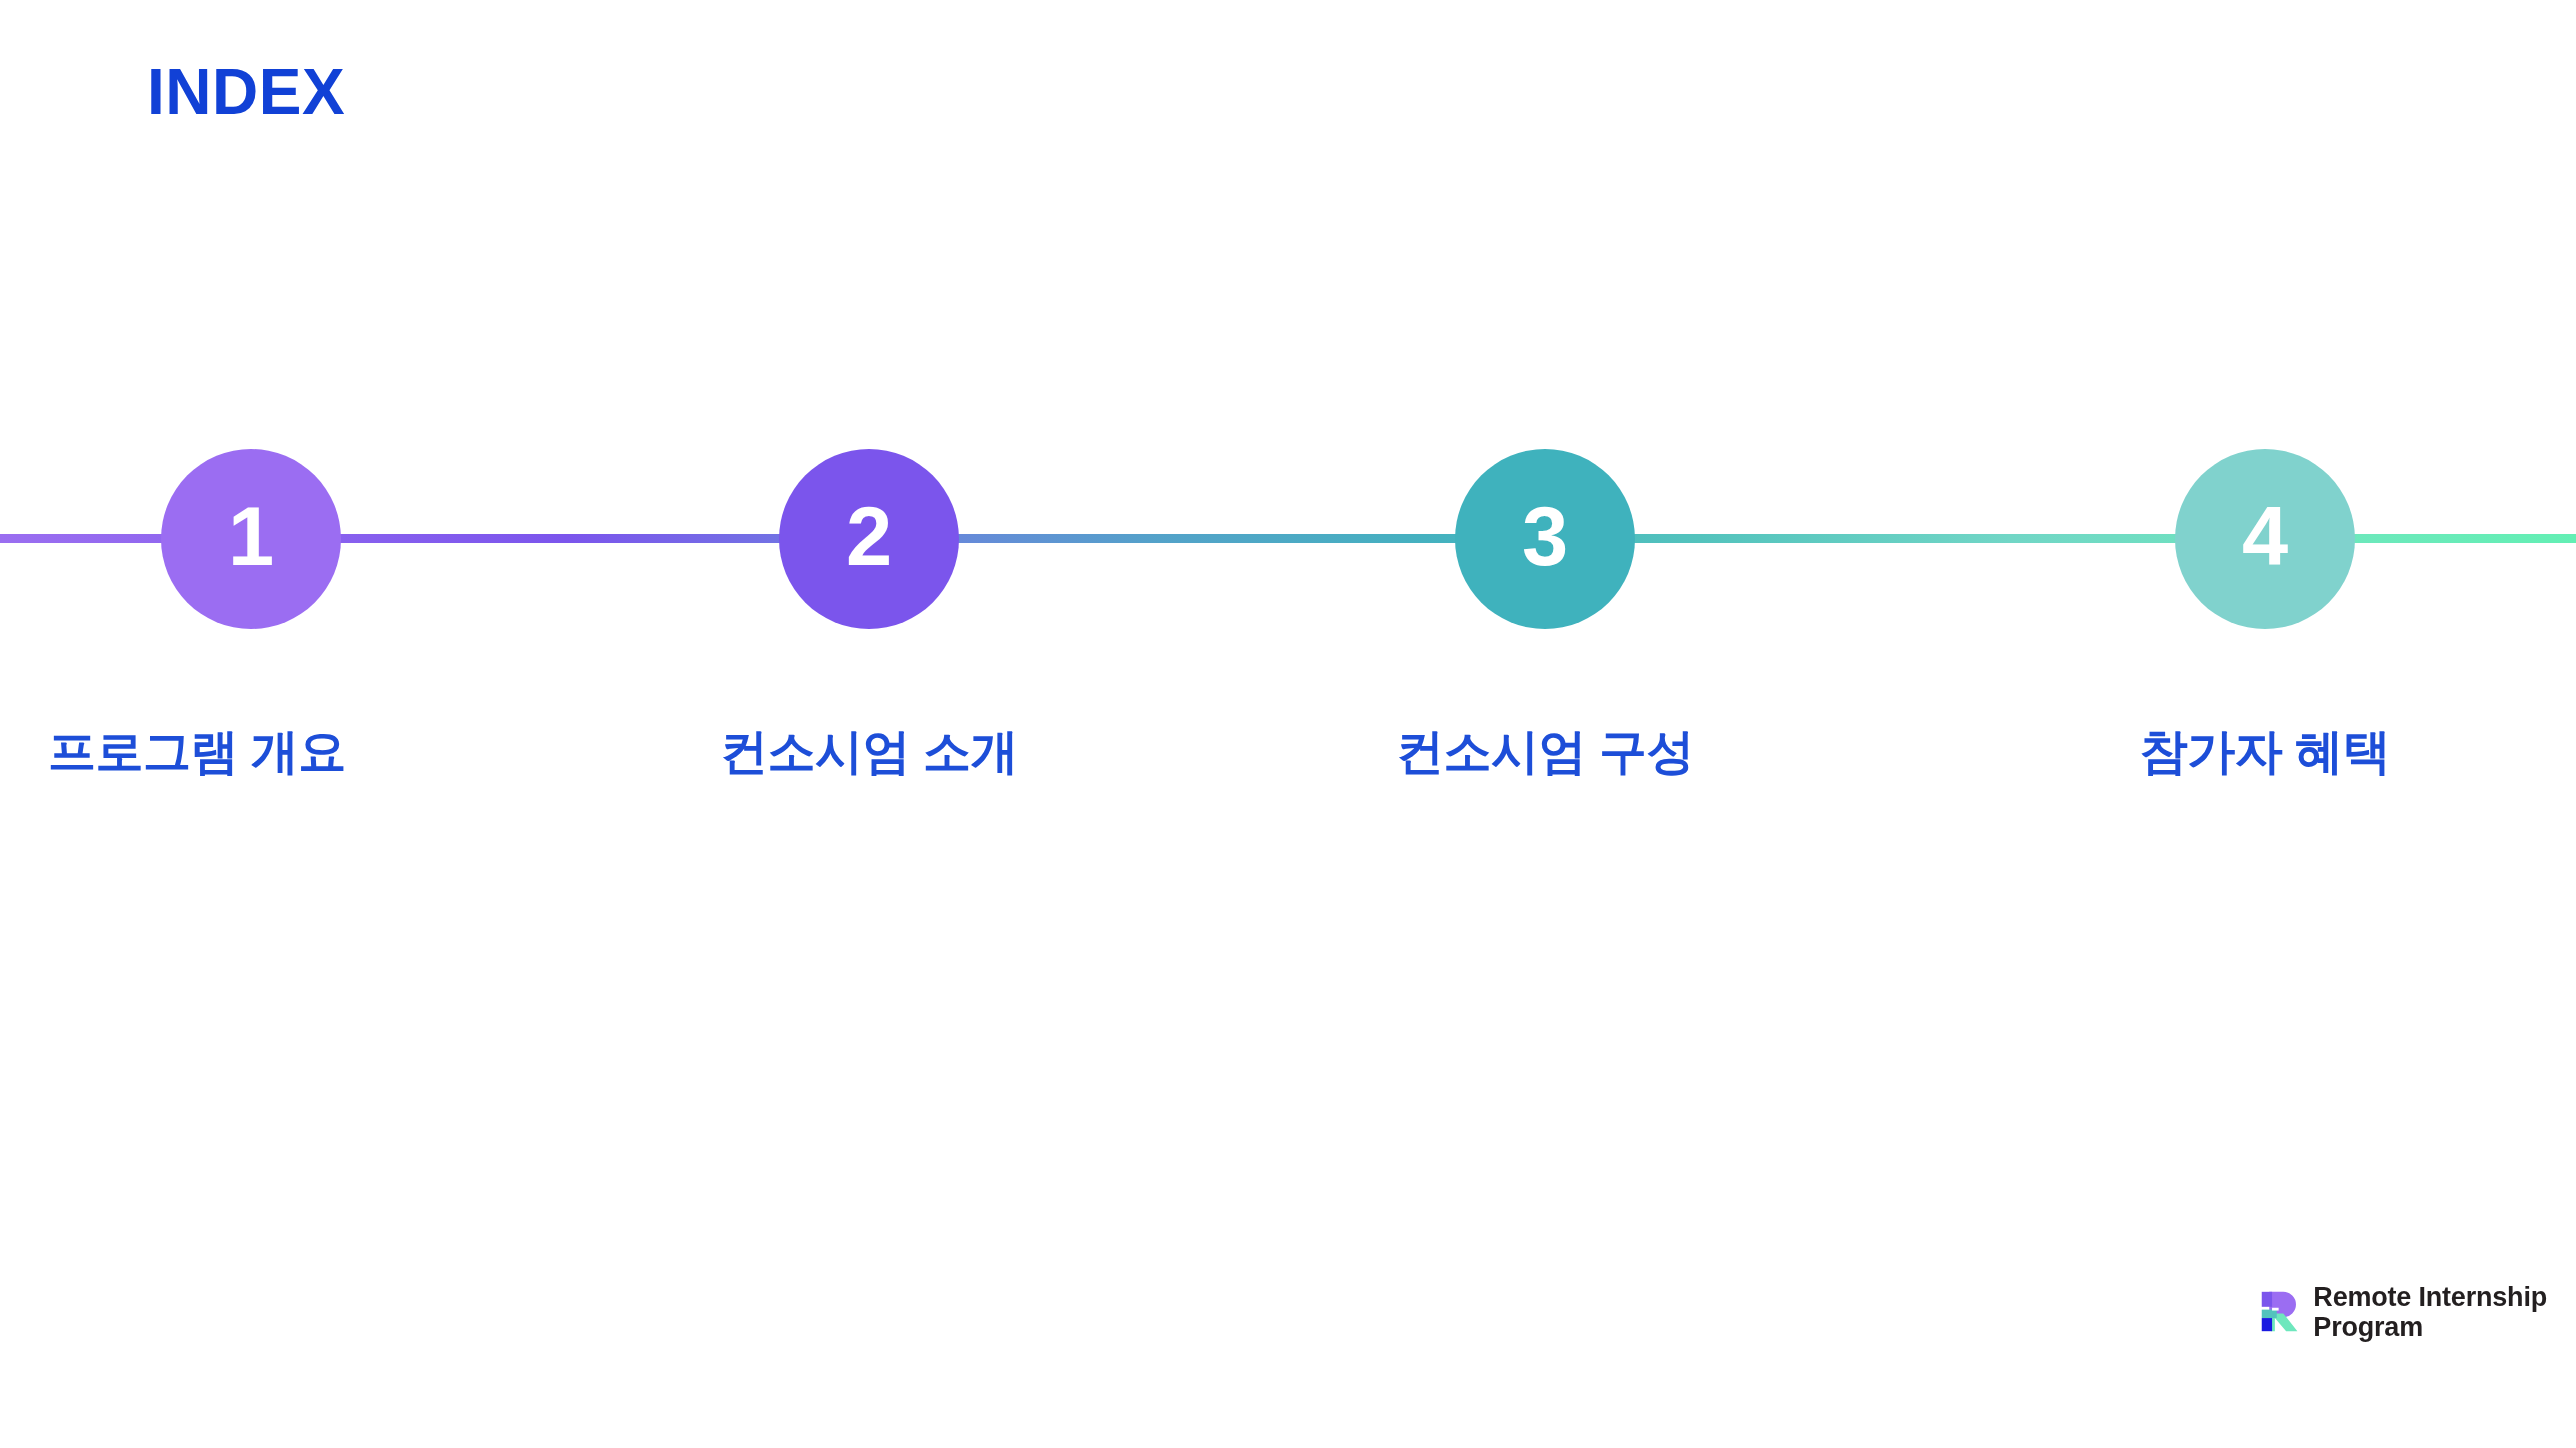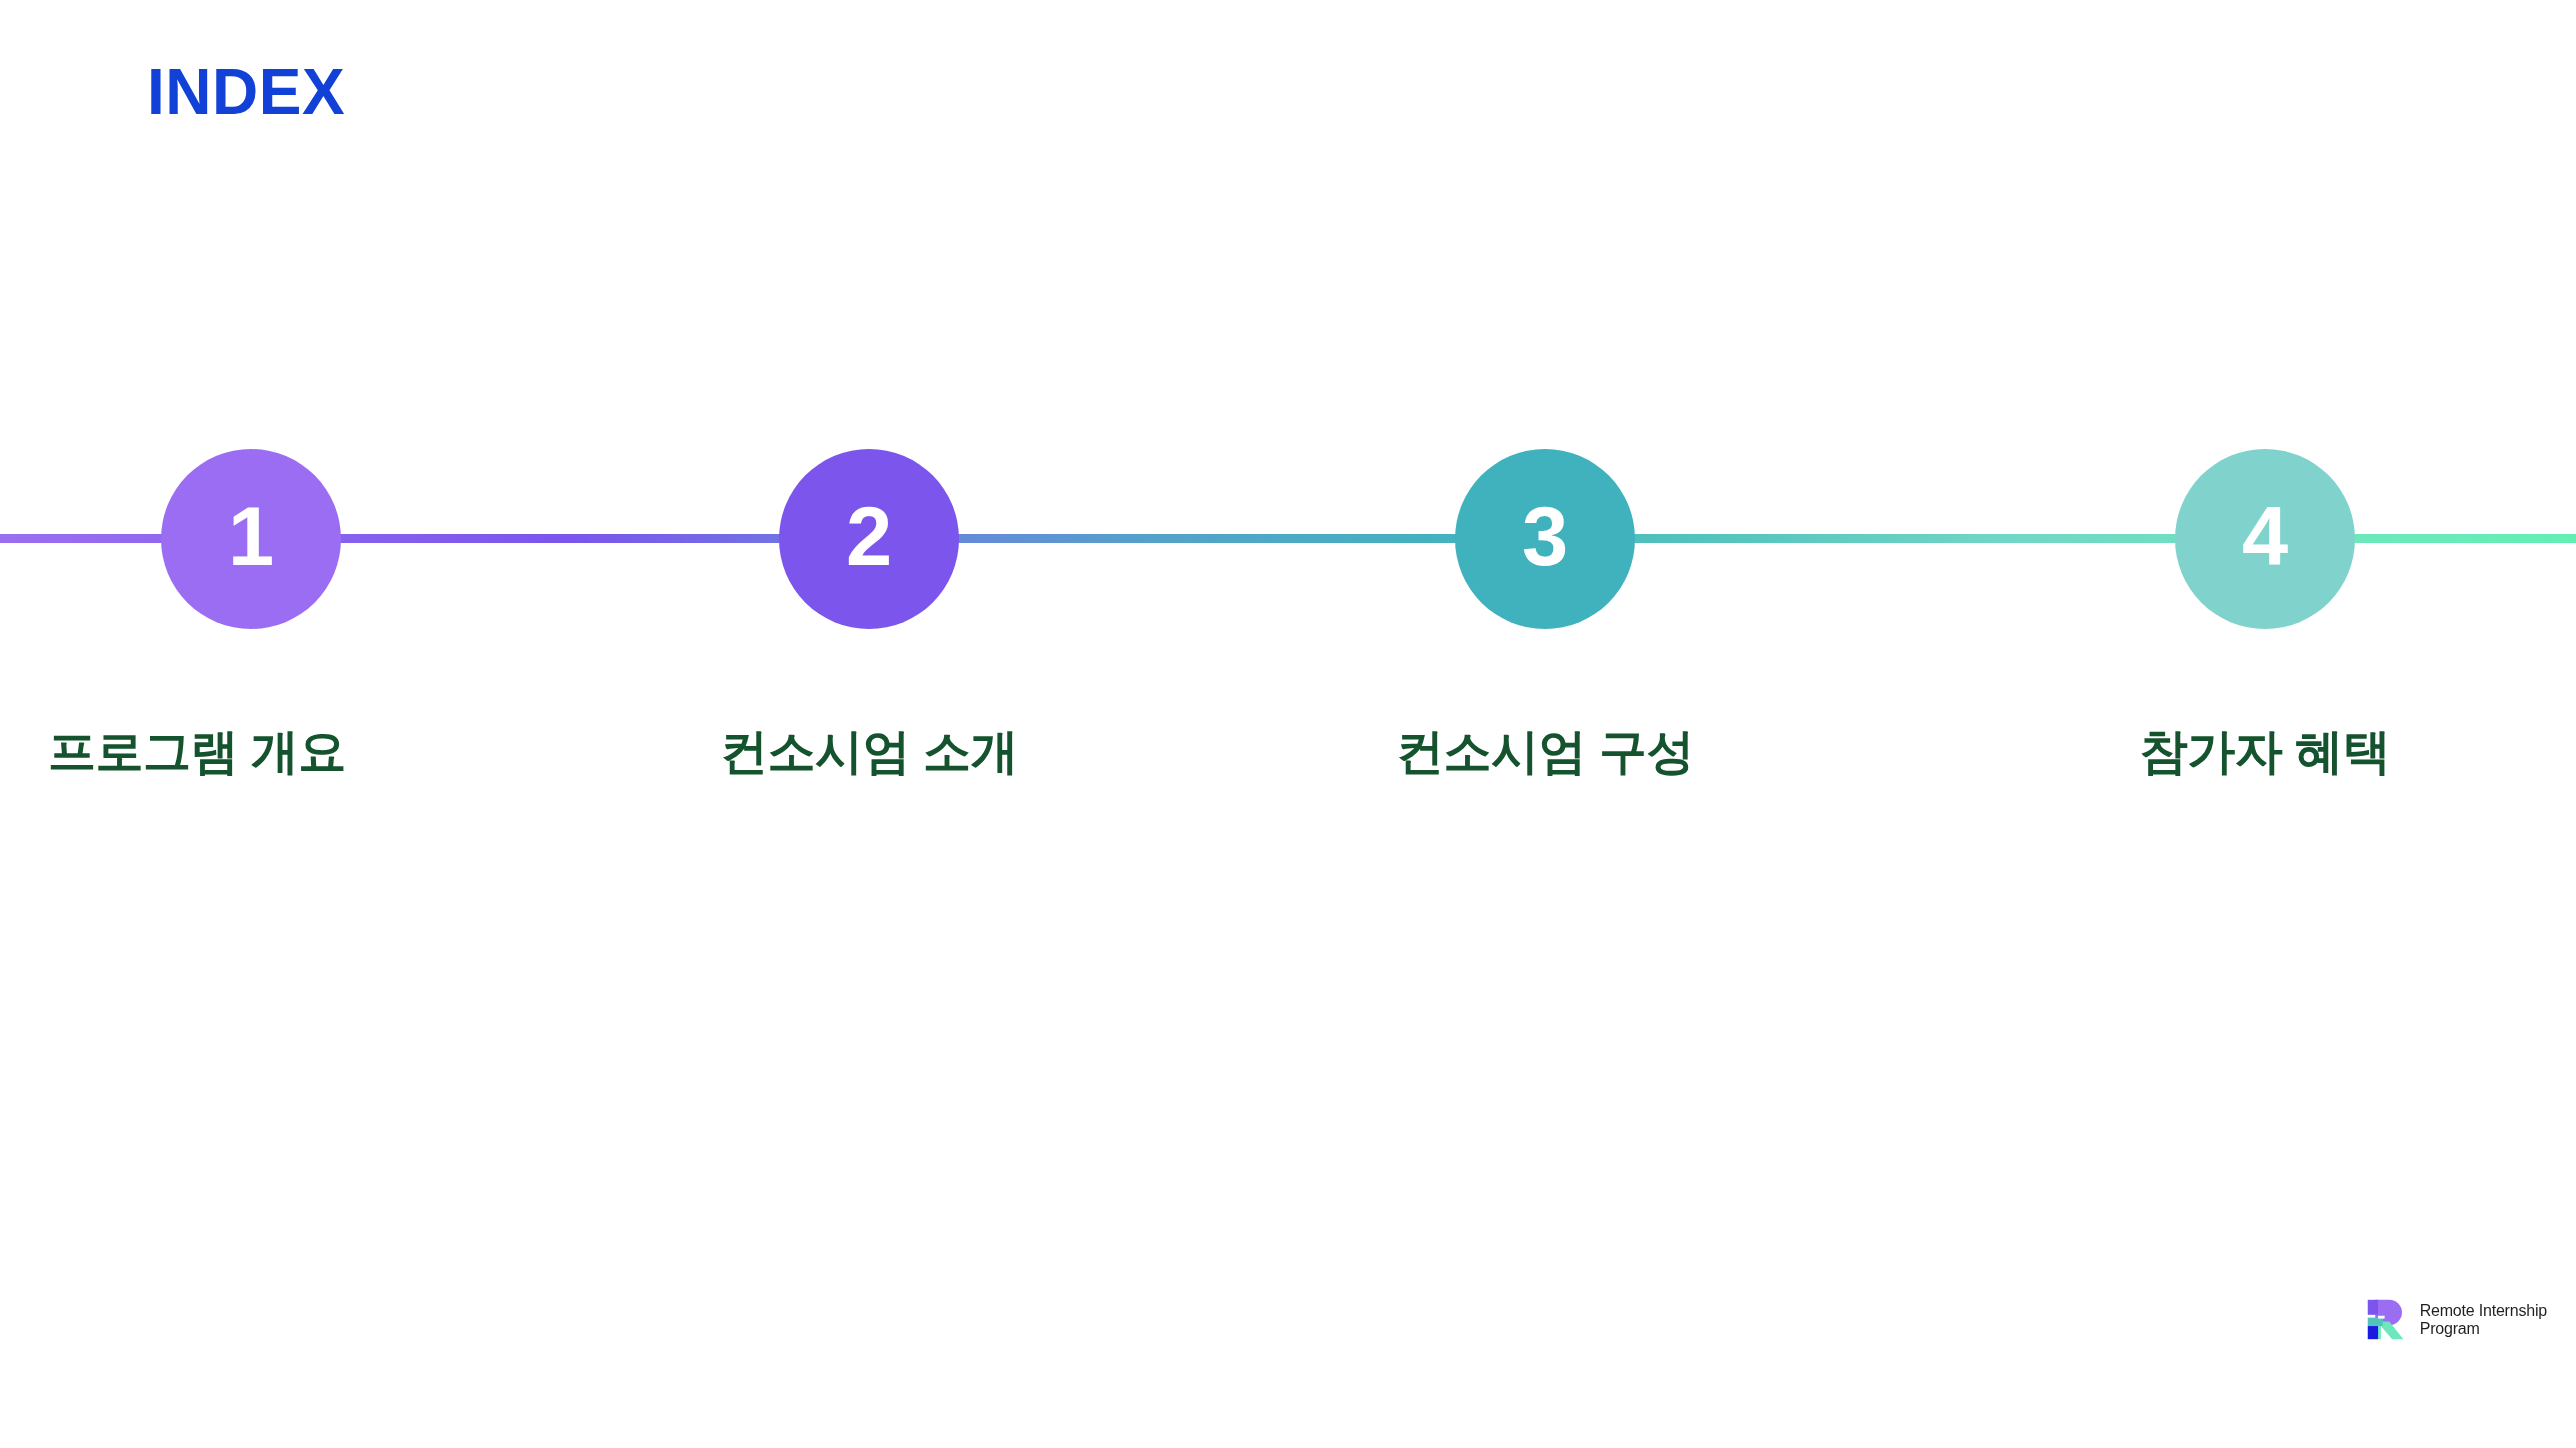--- a/index.html
+++ b/index.html
@@ -80,21 +80,21 @@
 
   .step-circle span { transform:translateY(-2.9px); }
 
   .step-label {
     position:absolute;
     top:720px;
     left:0;
     transform:translateX(-50%);
     font-size:48px;
     font-weight:bold;
-    color:#14532d;
+    color:#1d4ed8;
     white-space:nowrap;
     letter-spacing:-0.5px;
   }
 
   .step-label.align-left {
     transform:none;
     left:-203px;
   }
 
   
@@ -107,22 +107,22 @@
     gap:10.6px;
   }
 
   #logo-mark {
     width:45px;
     height:45px;
     flex:0 0 auto;
   }
 
   #logo-text {
-    font-size:16px;
-    font-weight:normal;
+    font-size:27px;
+    font-weight:bold;
     line-height:1.12;
     color:#231f20;
     letter-spacing:-0.2px;
     white-space:nowrap;
   }
 </style>
 </head>
 <body>
 
 <div id="slide">

